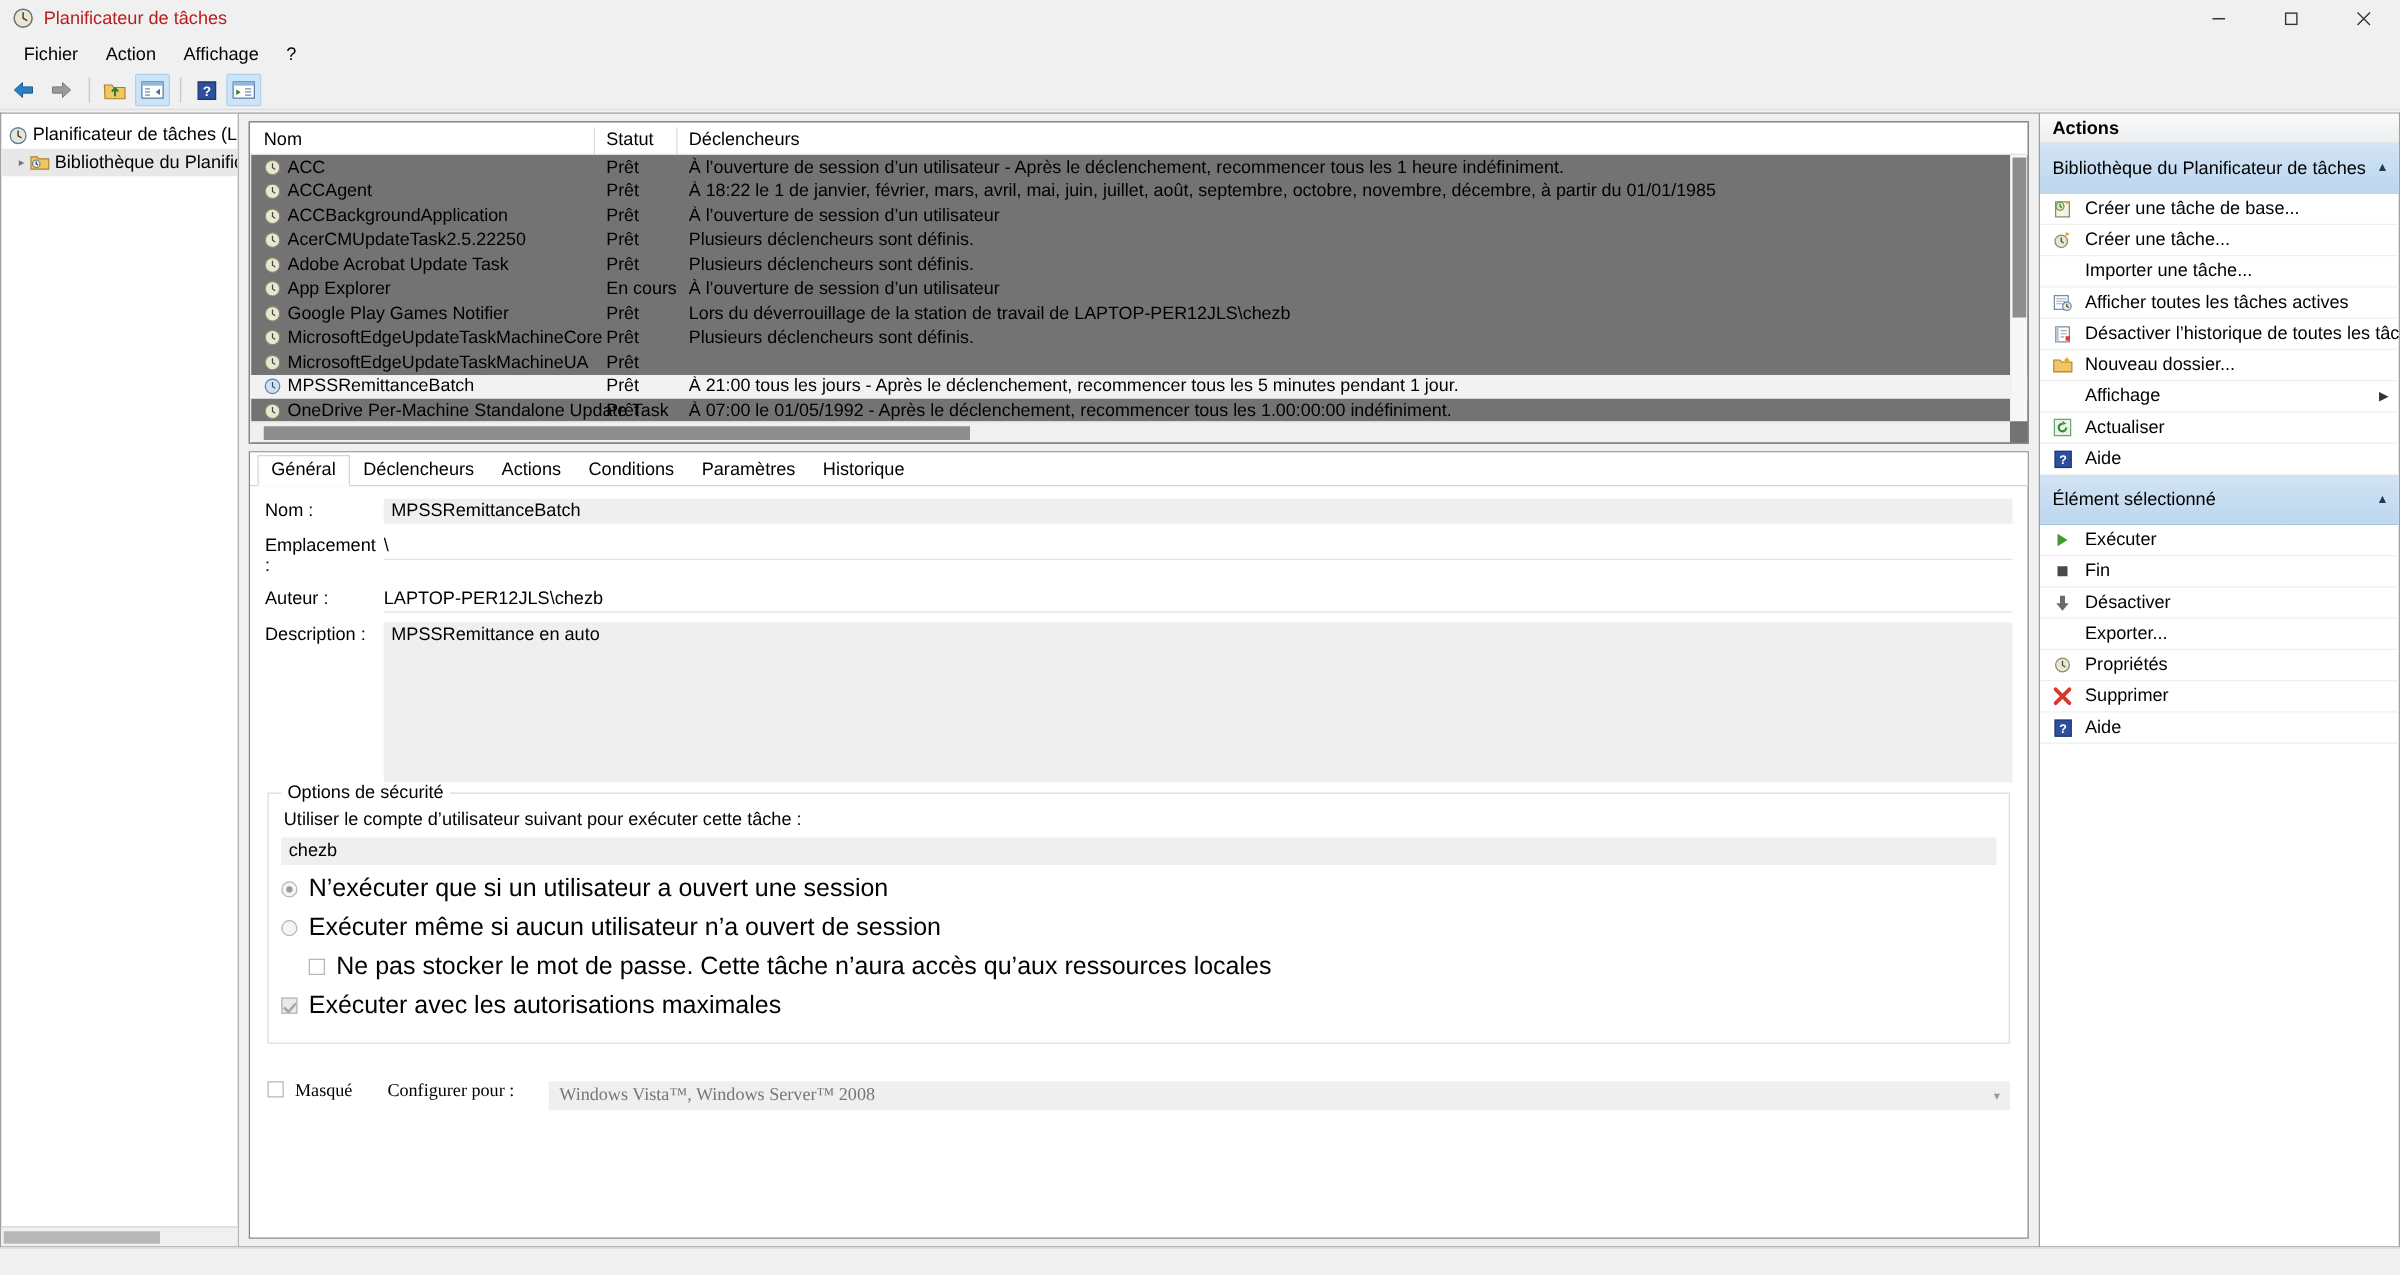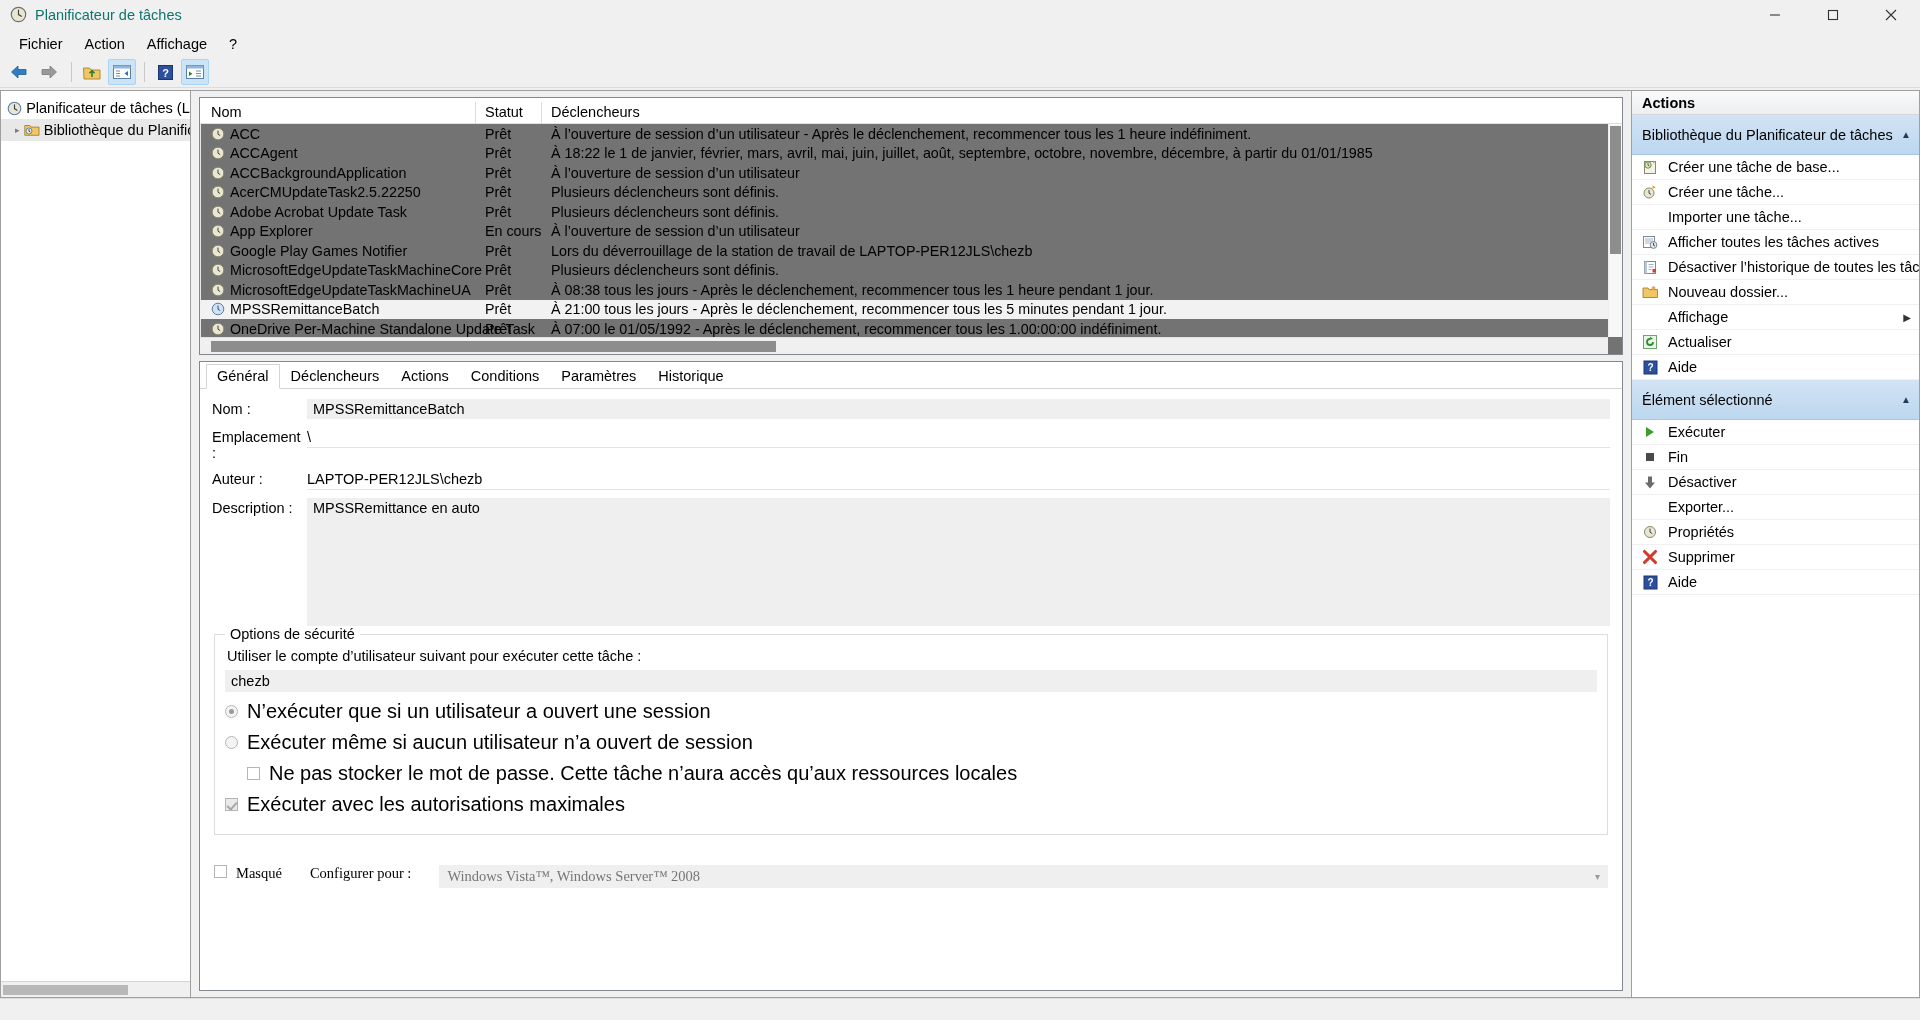--- a/index.html
+++ b/index.html
@@ -18,21 +18,21 @@
   
   .titlebar {
     height: 30px; display: flex; align-items: center;
     background: #f0f0f0; padding-left: 9px;
     border-bottom: 1px solid #f0f0f0;
   }
   .titlebar .tb-icon {
     width: 18px; height: 18px; margin-right: 8px;
     display: flex; align-items: center; justify-content: center;
   }
-  .titlebar .tb-title { font-size: 14.5px; color: #0f766e; }
+  .titlebar .tb-title { font-size: 14.5px; color: #b91c1c; }
   .winbtns { margin-left: auto; display: flex; height: 30px; }
   .winbtn {
     width: 58px; height: 30px; display: flex; align-items: center; justify-content: center;
     color: #333;
   }
   .winbtn svg { display: block; }
 
   
   .menubar {
     height: 27px; display: flex; align-items: center;
@@ -495,21 +495,20 @@
             <div class="col-name">
               <span class="clock-ico">
                 <svg width="14" height="14" viewBox="0 0 14 14">
                     <circle cx="7" cy="7" r="5.8" fill="#e9e6d2" stroke="#8a8a6a" stroke-width="1"></circle>
                     <path d="M7 3.6 V7.2 L9.2 8.6" stroke="#444" stroke-width="1" fill="none"></path>
                   </svg>
               </span>
               <span>MicrosoftEdgeUpdateTaskMachineUA</span>
             </div>
             <div class="col-status">Prêt</div>
-            <div class="col-trig">À 08:38 tous les jours - Après le déclenchement, recommencer tous les 1 heure pendant 1 jour.</div>
           </div>
 
           <div class="lrow selected">
             <div class="col-name">
               <span class="clock-ico">
                 <svg width="14" height="14" viewBox="0 0 14 14">
                     <circle cx="7" cy="7" r="5.8" fill="#cfe2f3" stroke="#5c7fa8" stroke-width="1"></circle>
                     <path d="M7 3.6 V7.2 L9.2 8.6" stroke="#31506f" stroke-width="1" fill="none"></path>
                   </svg>
               </span>

